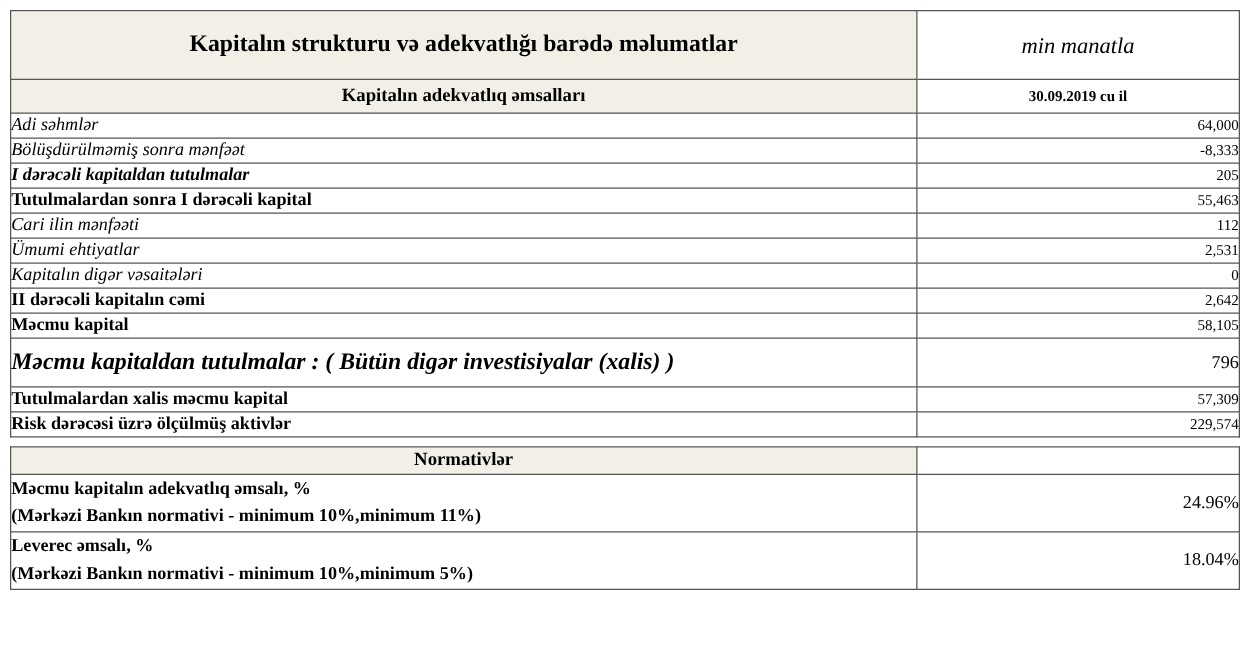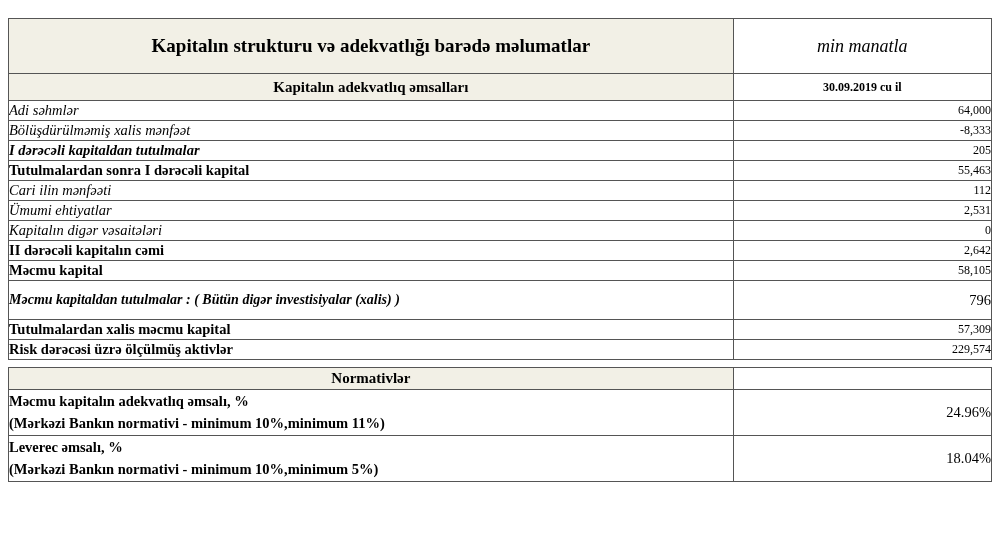--- a/index.html
+++ b/index.html
@@ -12,21 +12,21 @@
     height: 533px;
     font-family: "Liberation Serif", serif;
     color: #000000;
     overflow: hidden;
   }
   .page {
     position: relative;
     width: 794px;
     height: 533px;
     box-sizing: border-box;
-    padding: 18px 8px 0 8px;
+    padding: 8px 8px 0 8px;
   }
   table.doc {
     width: 984px;
     border-collapse: collapse;
     table-layout: fixed;
   }
   table.doc td {
     border: 1px solid #555555;
     padding: 0;
     vertical-align: middle;
@@ -86,21 +86,21 @@
     white-space: nowrap;
   }
   .ind1 { padding-left: 26px; }
   .ind2 { padding-left: 52px; }
   .ind3 { padding-left: 18px; margin-left: 30px; }
   .bold { font-weight: bold; }
   .ital { font-style: italic; }
 
   
   .tall-lbl {
-    font-size: 14px;
+    font-size: 19px;
     height: 38px;
     padding: 4px 6px 0 52px;
     font-style: italic;
     font-weight: bold;
     vertical-align: top;
   }
   .tall-val {
     font-size: 14.5px;
     height: 38px;
     text-align: right;
@@ -156,21 +156,21 @@
       <tr>
         <td class="subhead-label">Kapitalın adekvatlıq əmsalları</td>
         <td class="subhead-value">30.09.2019 cu il</td>
       </tr>
 
       <tr>
         <td class="lbl ind1 ital">Adi səhmlər</td>
         <td class="val">64,000</td>
       </tr>
       <tr>
-        <td class="lbl ind1 ital">Bölüşdürülməmiş xalis mənfəət</td>
+        <td class="lbl ind1 ital">Bölüşdürülməmiş sonra mənfəət</td>
         <td class="val">-8,333</td>
       </tr>
       <tr>
         <td class="lbl ind2 ital bold">I dərəcəli kapitaldan tutulmalar</td>
         <td class="val">205</td>
       </tr>
       <tr>
         <td class="lbl ind3 bold">Tutulmalardan sonra I dərəcəli kapital</td>
         <td class="val">55,463</td>
       </tr>

